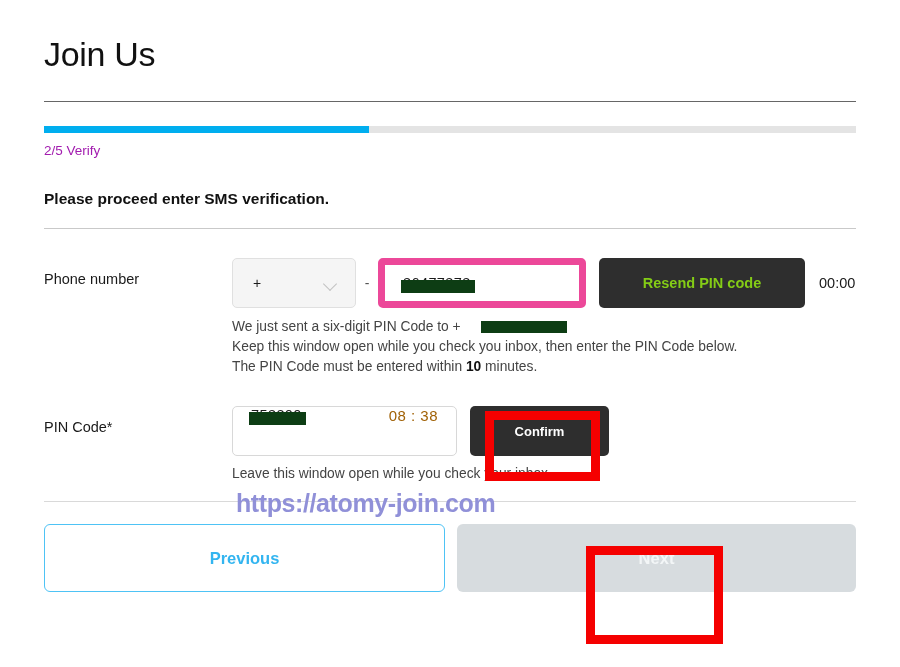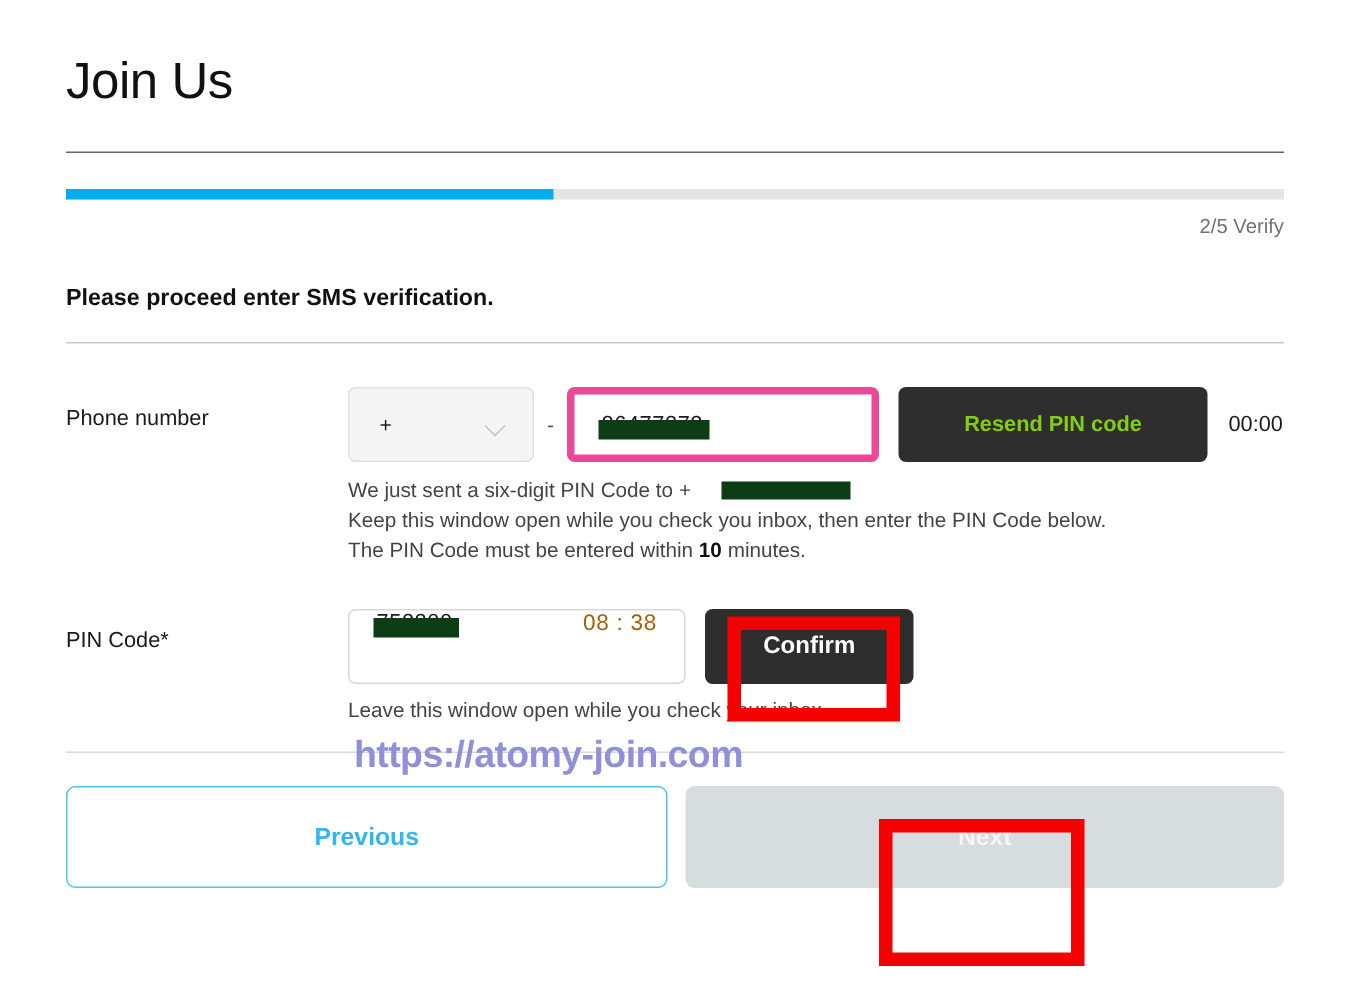--- a/index.html
+++ b/index.html
@@ -47,23 +47,22 @@
     height: 7px;
     background: #e4e4e4;
     position: relative;
   }
   .progress-fill {
     position: absolute;
     left: 0; top: 0; bottom: 0;
     background: #00AEEF;
   }
   .progress-label {
-    text-align: right;
     font-size: 13.5px;
-    color: #737373;
+    color: #a21caf;
     margin-top: 10px;
   }
 
   
   .section-heading {
     margin-top: 32px;
     font-size: 15.5px;
     font-weight: bold;
     color: #111111;
   }
@@ -124,21 +123,21 @@
   }
   .dash-sep {
     width: 22px;
     text-align: center;
     color: #555;
     font-size: 14px;
   }
   .phone-input {
     width: 208px;
     height: 50px;
-    border: 5px solid #ec4899;
+    border: 7px solid #ec4899;
     border-radius: 5px;
     background: #ffffff;
     box-sizing: border-box;
     display: flex;
     align-items: center;
     padding: 0 18px;
     position: relative;
   }
   .redacted {
     position: relative;
@@ -213,21 +212,21 @@
     letter-spacing: 0.5px;
   }
   .confirm-btn {
     margin-left: 13px;
     width: 139px;
     height: 50px;
     background: #2e2e2e;
     color: #ffffff;
     border: none;
     border-radius: 5px;
-    font-size: 16px;
+    font-size: 13px;
     font-family: inherit;
     font-weight: bold;
     cursor: pointer;
   }
 
   .pin-help {
     margin-top: 10px;
     font-size: 13.8px;
     color: #444444;
   }

